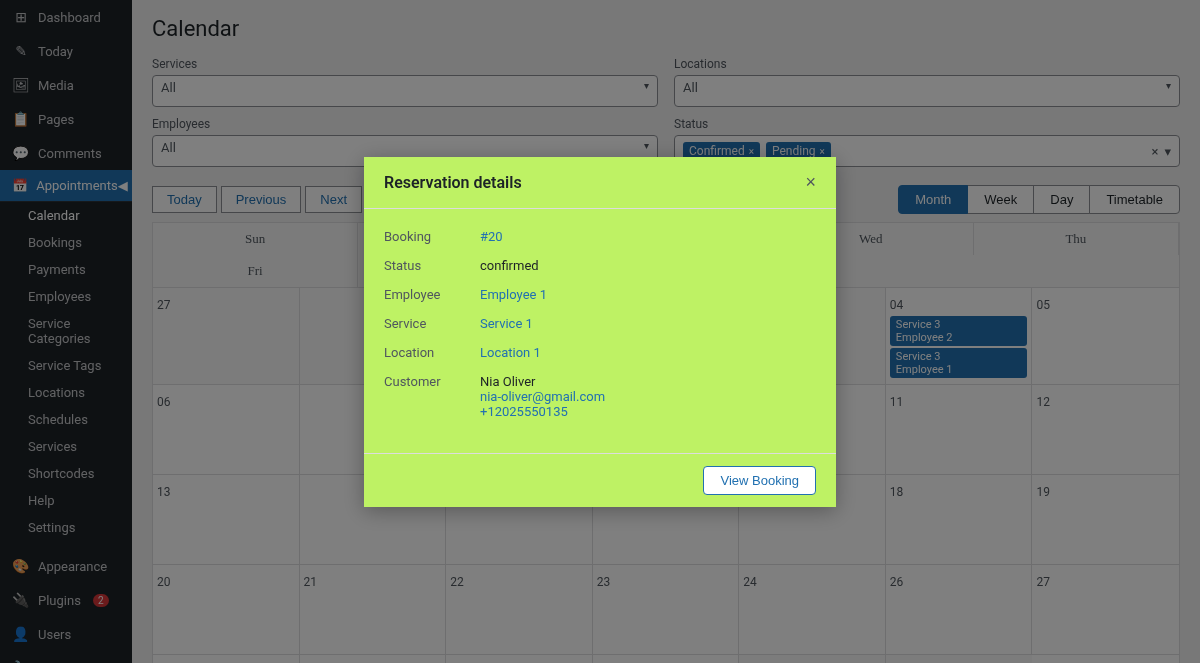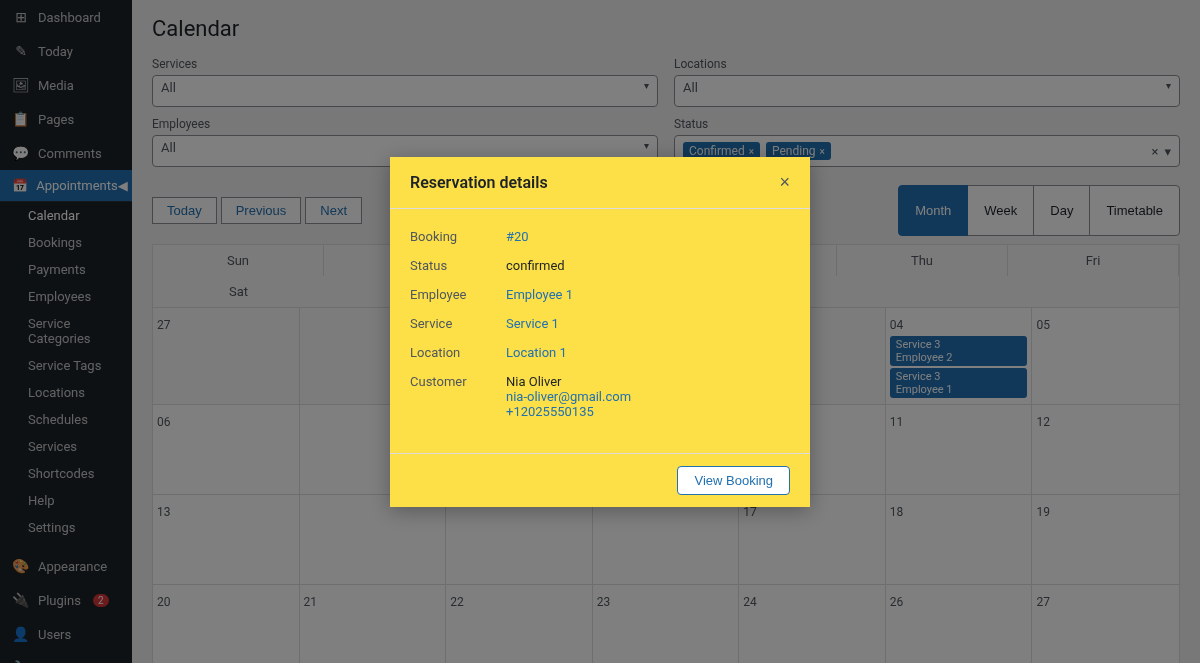--- a/index.html
+++ b/index.html
@@ -35,42 +35,42 @@
     .tag { background: #2271b1; color: #fff; border-radius: 3px; padding: 2px 6px; font-size: 12px; display: flex; align-items: center; gap: 4px; }
     .tag .remove { cursor: pointer; font-size: 10px; }
     .tags-left { display: flex; gap: 6px; flex: 1; }
     .tags-right { display: flex; gap: 6px; align-items: center; color: #50575e; }
 
     
     .toolbar { display: flex; align-items: center; justify-content: space-between; margin-bottom: 0; padding: 8px 0; }
     .toolbar-left { display: flex; gap: 4px; }
     .toolbar-btn { border: 1px solid #8c8f94; background: #fff; border-radius: 0; padding: 5px 14px; cursor: pointer; font-size: 13px; color: #2271b1; }
     .toolbar-right { display: flex; gap: 0; }
-    .view-btn { border: 1px solid #8c8f94; background: #fff; padding: 17px 16px; cursor: pointer; font-size: 13px; color: #1d2327; margin-left: -1px; }
+    .view-btn { border: 1px solid #8c8f94; background: #fff; padding: 6px 16px; cursor: pointer; font-size: 13px; color: #1d2327; margin-left: -1px; }
     .view-btn:first-child { border-radius: 4px 0 0 4px; }
     .view-btn:last-child { border-radius: 0 4px 4px 0; }
     .view-btn.active { background: #2271b1; color: #fff; border-color: #2271b1; z-index: 1; }
 
     
     .calendar { border: 1px solid #dcdcde; background: #fff; }
-    .cal-header { display: grid; grid-template-columns: repeat(6, 1fr); background: #f6f7f7; border-bottom: 1px solid #dcdcde; }
+    .cal-header { display: grid; grid-template-columns: repeat(5, 1fr); background: #f6f7f7; border-bottom: 1px solid #dcdcde; font-family: Liberation Serif, serif; }
     .cal-header-cell { padding: 8px; text-align: center; font-size: 13px; color: #50575e; border-right: 1px solid #dcdcde; }
     .cal-header-cell:last-child { border-right: none; }
     .cal-grid { display: grid; grid-template-columns: repeat(7, 1fr); }
     .cal-cell { border-right: 1px solid #dcdcde; border-bottom: 1px solid #dcdcde; min-height: 90px; padding: 4px; background: #fff; }
     .cal-cell:last-child, .cal-cell:nth-child(7n) { border-right: none; }
     .cal-cell.other-month { background: #f9f9f9; }
     .cal-date { font-size: 12px; color: #50575e; margin-bottom: 4px; margin-top: 6px; }
     .cal-event { background: #2271b1; color: #fff; border-radius: 3px; padding: 2px 6px; font-size: 11px; margin-bottom: 2px; cursor: pointer; }
 
     
     .overlay { position: fixed; top: 0; left: 0; right: 0; bottom: 0; background: rgba(0,0,0,0.5); z-index: 100; display: flex; align-items: center; justify-content: center; }
 
     
-    .modal { background: #fde047; border-radius: 0; width: 420px; box-shadow: 0 4px 20px rgba(0,0,0,0.3); z-index: 101; }
+    .modal { background: #bef264; border-radius: 0; width: 472px; box-shadow: 0 4px 20px rgba(0,0,0,0.3); z-index: 101; }
     .modal-header { display: flex; align-items: center; justify-content: space-between; padding: 16px 20px; border-bottom: 1px solid #dcdcde; }
     .modal-title { font-size: 16px; font-weight: 600; color: #1d2327; }
     .modal-close { cursor: pointer; color: #50575e; font-size: 18px; background: none; border: none; line-height: 1; }
     .modal-body { padding: 20px; }
     .detail-row { display: flex; gap: 16px; margin-bottom: 14px; align-items: flex-start; }
     .detail-label { width: 80px; color: #50575e; font-size: 13px; flex-shrink: 0; }
     .detail-value { color: #1d2327; font-size: 13px; }
     .detail-value a { color: #2271b1; text-decoration: none; }
     .detail-value .customer-info { display: flex; flex-direction: column; }
     .modal-footer { display: flex; justify-content: flex-end; padding: 12px 20px; border-top: 1px solid #dcdcde; }

